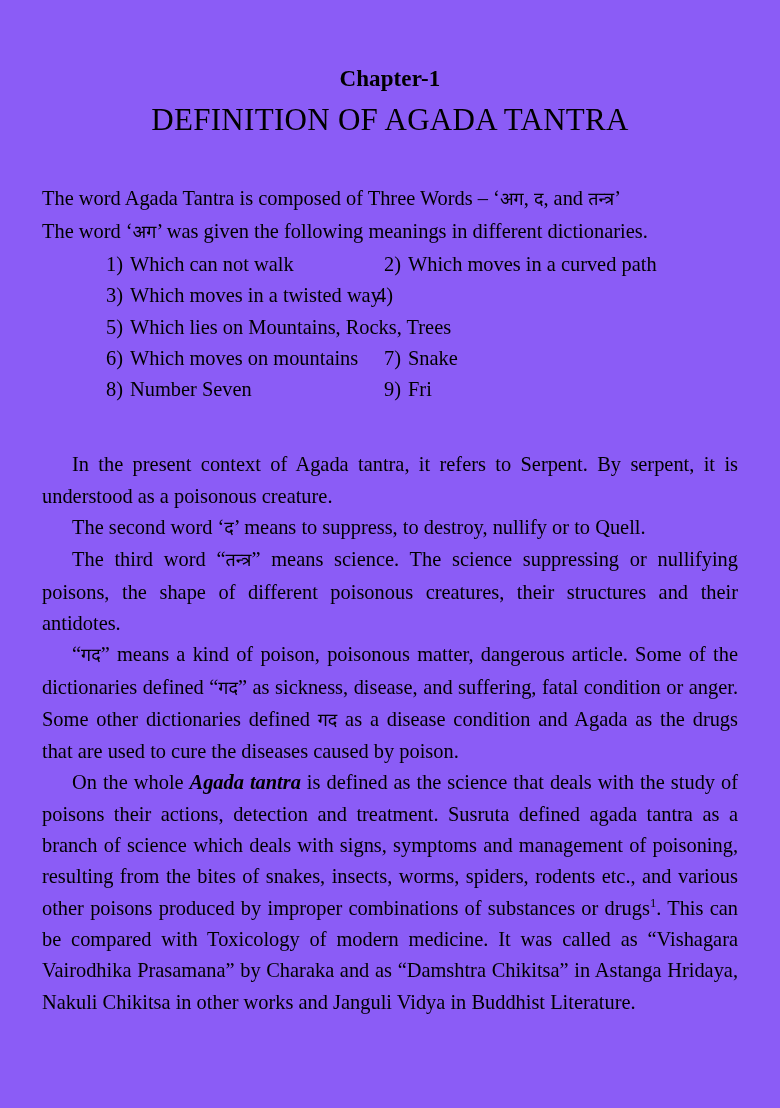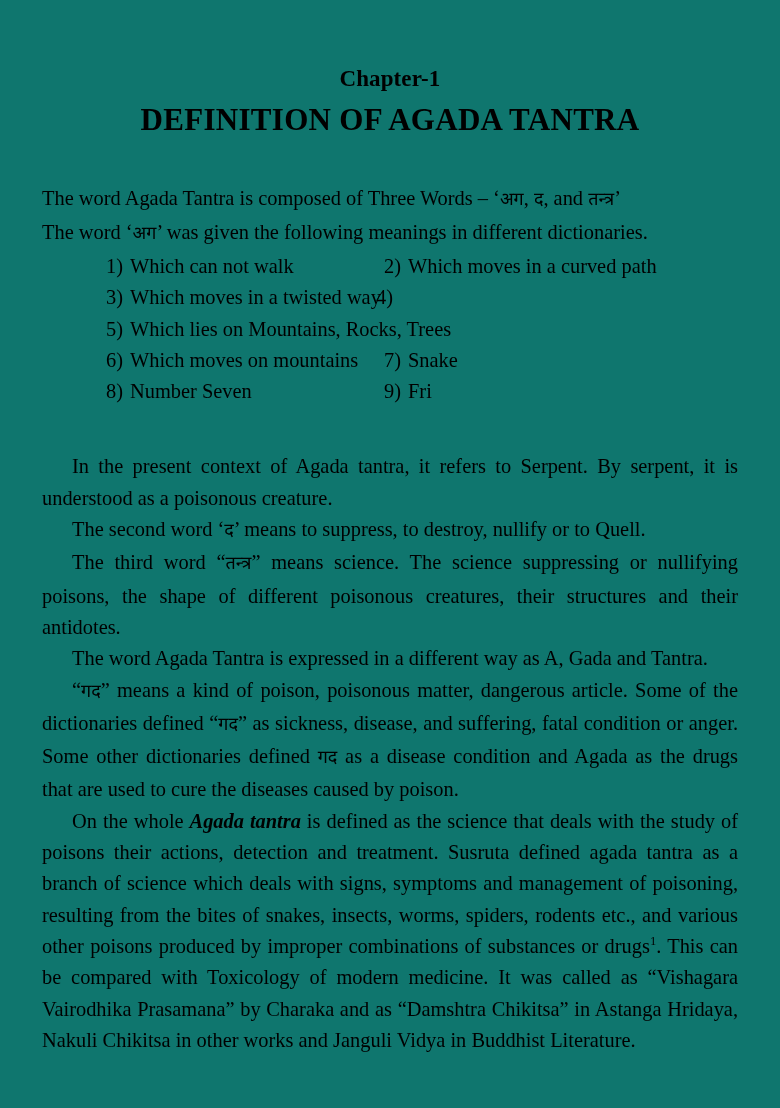--- a/index.html
+++ b/index.html
@@ -10,21 +10,21 @@
   }
   body {
     font-family: "Liberation Serif", "DejaVu Serif", serif;
     color: #000000;
   }
   .page {
     position: relative;
     width: 780px;
     height: 1108px;
     margin: 0 auto;
-    background: #0f766e;
+    background: #8b5cf6;
     overflow: hidden;
     box-sizing: border-box;
   }
   .content {
     position: absolute;
     left: 42px;
     top: 66px;
     width: 696px;
   }
 
@@ -32,21 +32,21 @@
   .chapter-label {
     text-align: center;
     font-weight: bold;
     font-size: 23px;
     letter-spacing: 0.1px;
     line-height: 1.1;
     margin: 0 0 12px 0;
   }
   .chapter-title {
     text-align: center;
-    font-weight: bold;
+    font-weight: normal;
     font-size: 31px;
     letter-spacing: 0.3px;
     line-height: 1.1;
     margin: 0 0 46px 0;
   }
 
   
   .para {
     font-size: 20.4px;
     line-height: 31.3px;
@@ -71,21 +71,21 @@
   .bi {
     font-weight: bold;
     font-style: italic;
   }
   sup.fn {
     font-size: 0.62em;
     vertical-align: super;
     line-height: 0;
   }
   .dev {
-    font-family: Liberation Mono, monospace;
+    font-family: Liberation Serif, serif;
     font-size: 0.88em;
   }
 
   
   .meaning-list {
     list-style: none;
     margin: 1px 0 2px 0;
     padding: 0;
     font-size: 20.4px;
     line-height: 31.3px;
@@ -179,21 +179,20 @@
           </span>
       </li>
     </ul>
 
     <p class="para indent">In the present context of Agada tantra, it refers to Serpent. By serpent, it is understood as a poisonous creature.</p>
 
     <p class="para indent"><span>The second word ‘</span><span class="dev">द</span><span>’ means to suppress, to destroy, nullify or to Quell.</span></p>
 
     <p class="para indent"><span>The third word “</span><span class="dev">तन्त्र</span><span>” means science. The science suppressing or nullifying poisons, the shape of different poisonous creatures, their structures and their antidotes.</span></p>
 
-    <p class="para indent">The word Agada Tantra is expressed in a different way as A, Gada and Tantra.</p>
 
 
     <p class="para indent"><span>“</span><span class="dev">गद</span><span>” means a kind of poison, poisonous matter, dangerous article. Some of the dictionaries defined “</span><span class="dev">गद</span><span>” as sickness, disease, and suffering, fatal condition or anger. Some other dictionaries defined </span><span class="dev">गद</span><span> as a disease condition and Agada as the drugs that are used to cure the diseases caused by poison.</span></p>
 
     <p class="para indent"><span>On the whole </span><span class="bi">Agada tantra</span><span> is defined as the science that deals with the study of poisons their actions, detection and treatment. Susruta defined agada tantra as a branch of science which deals with signs, symptoms and management of poisoning, resulting from the bites of snakes, insects, worms, spiders, rodents etc., and various other poisons produced by improper combinations of substances or drugs</span><sup class="fn">1</sup><span>. This can be compared with Toxicology of modern medicine. It was called as “Vishagara Vairodhika Prasamana” by Charaka and as “Damshtra Chikitsa” in Astanga Hridaya, Nakuli Chikitsa in other works and Janguli Vidya in Buddhist Literature.</span></p>
 
   </div>
 </div>
 
 </body></html>

